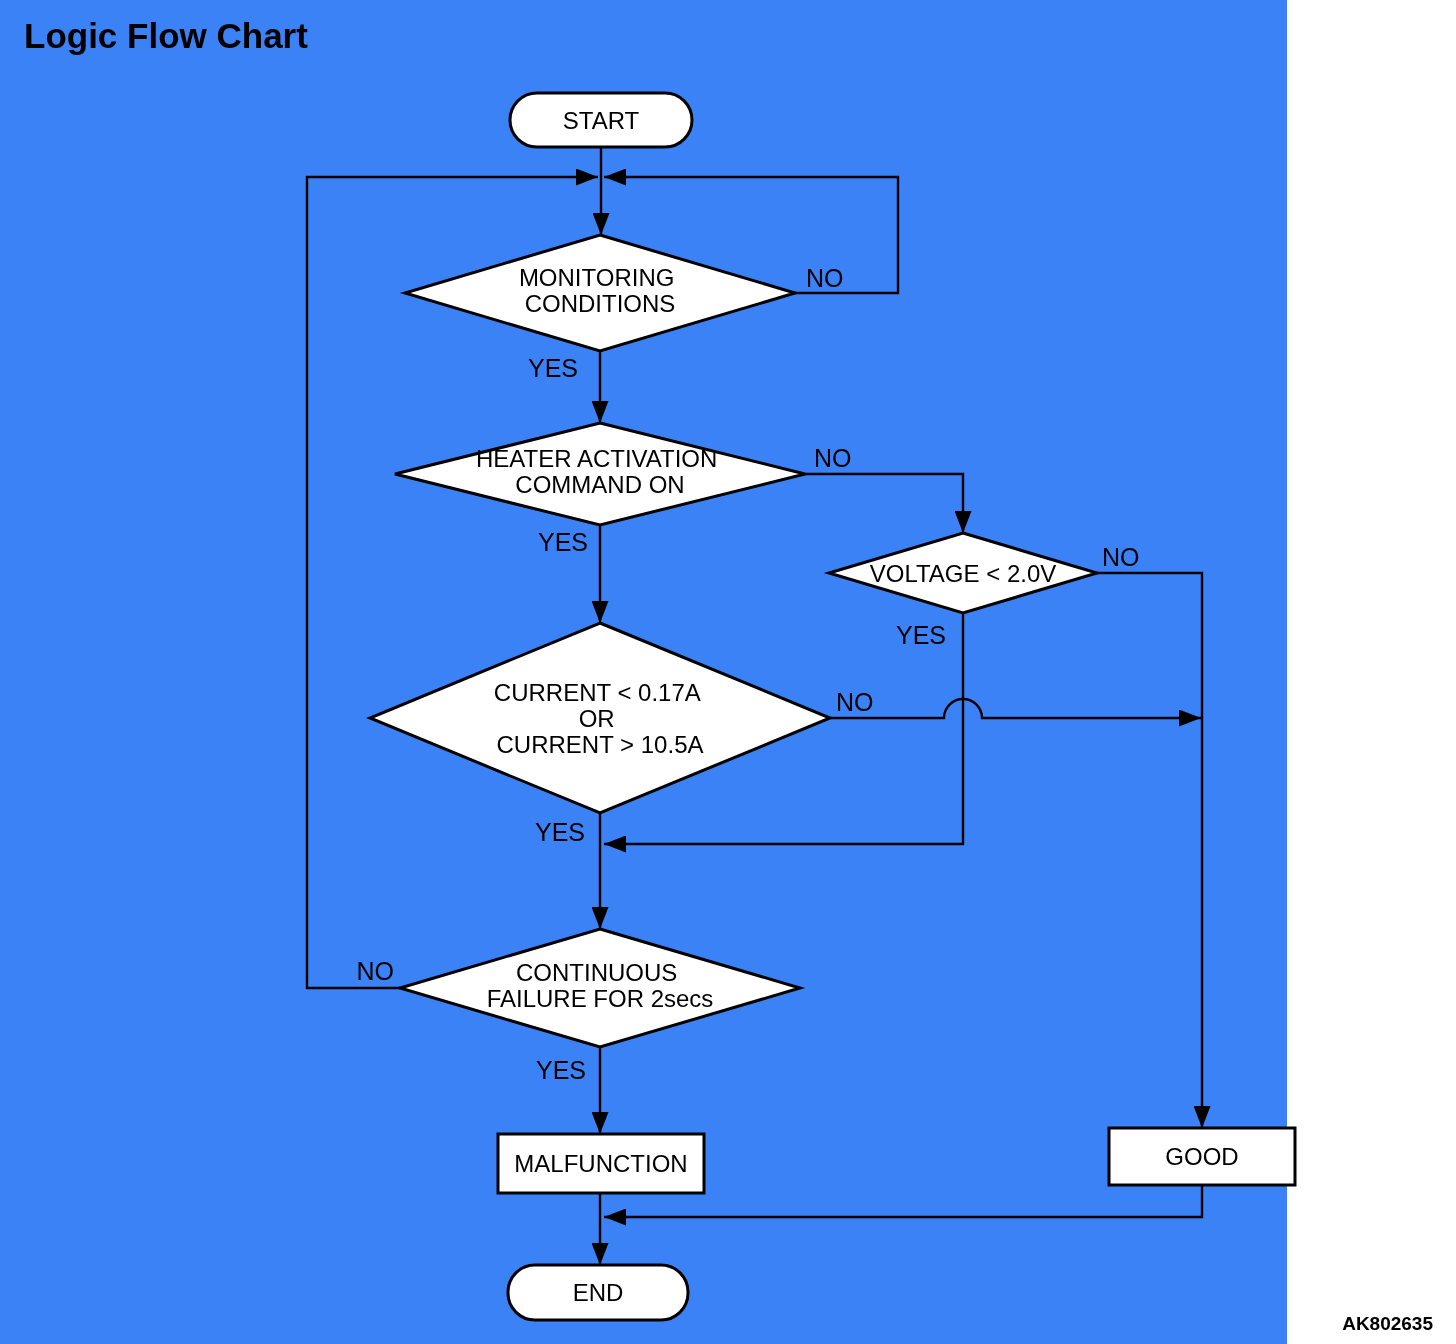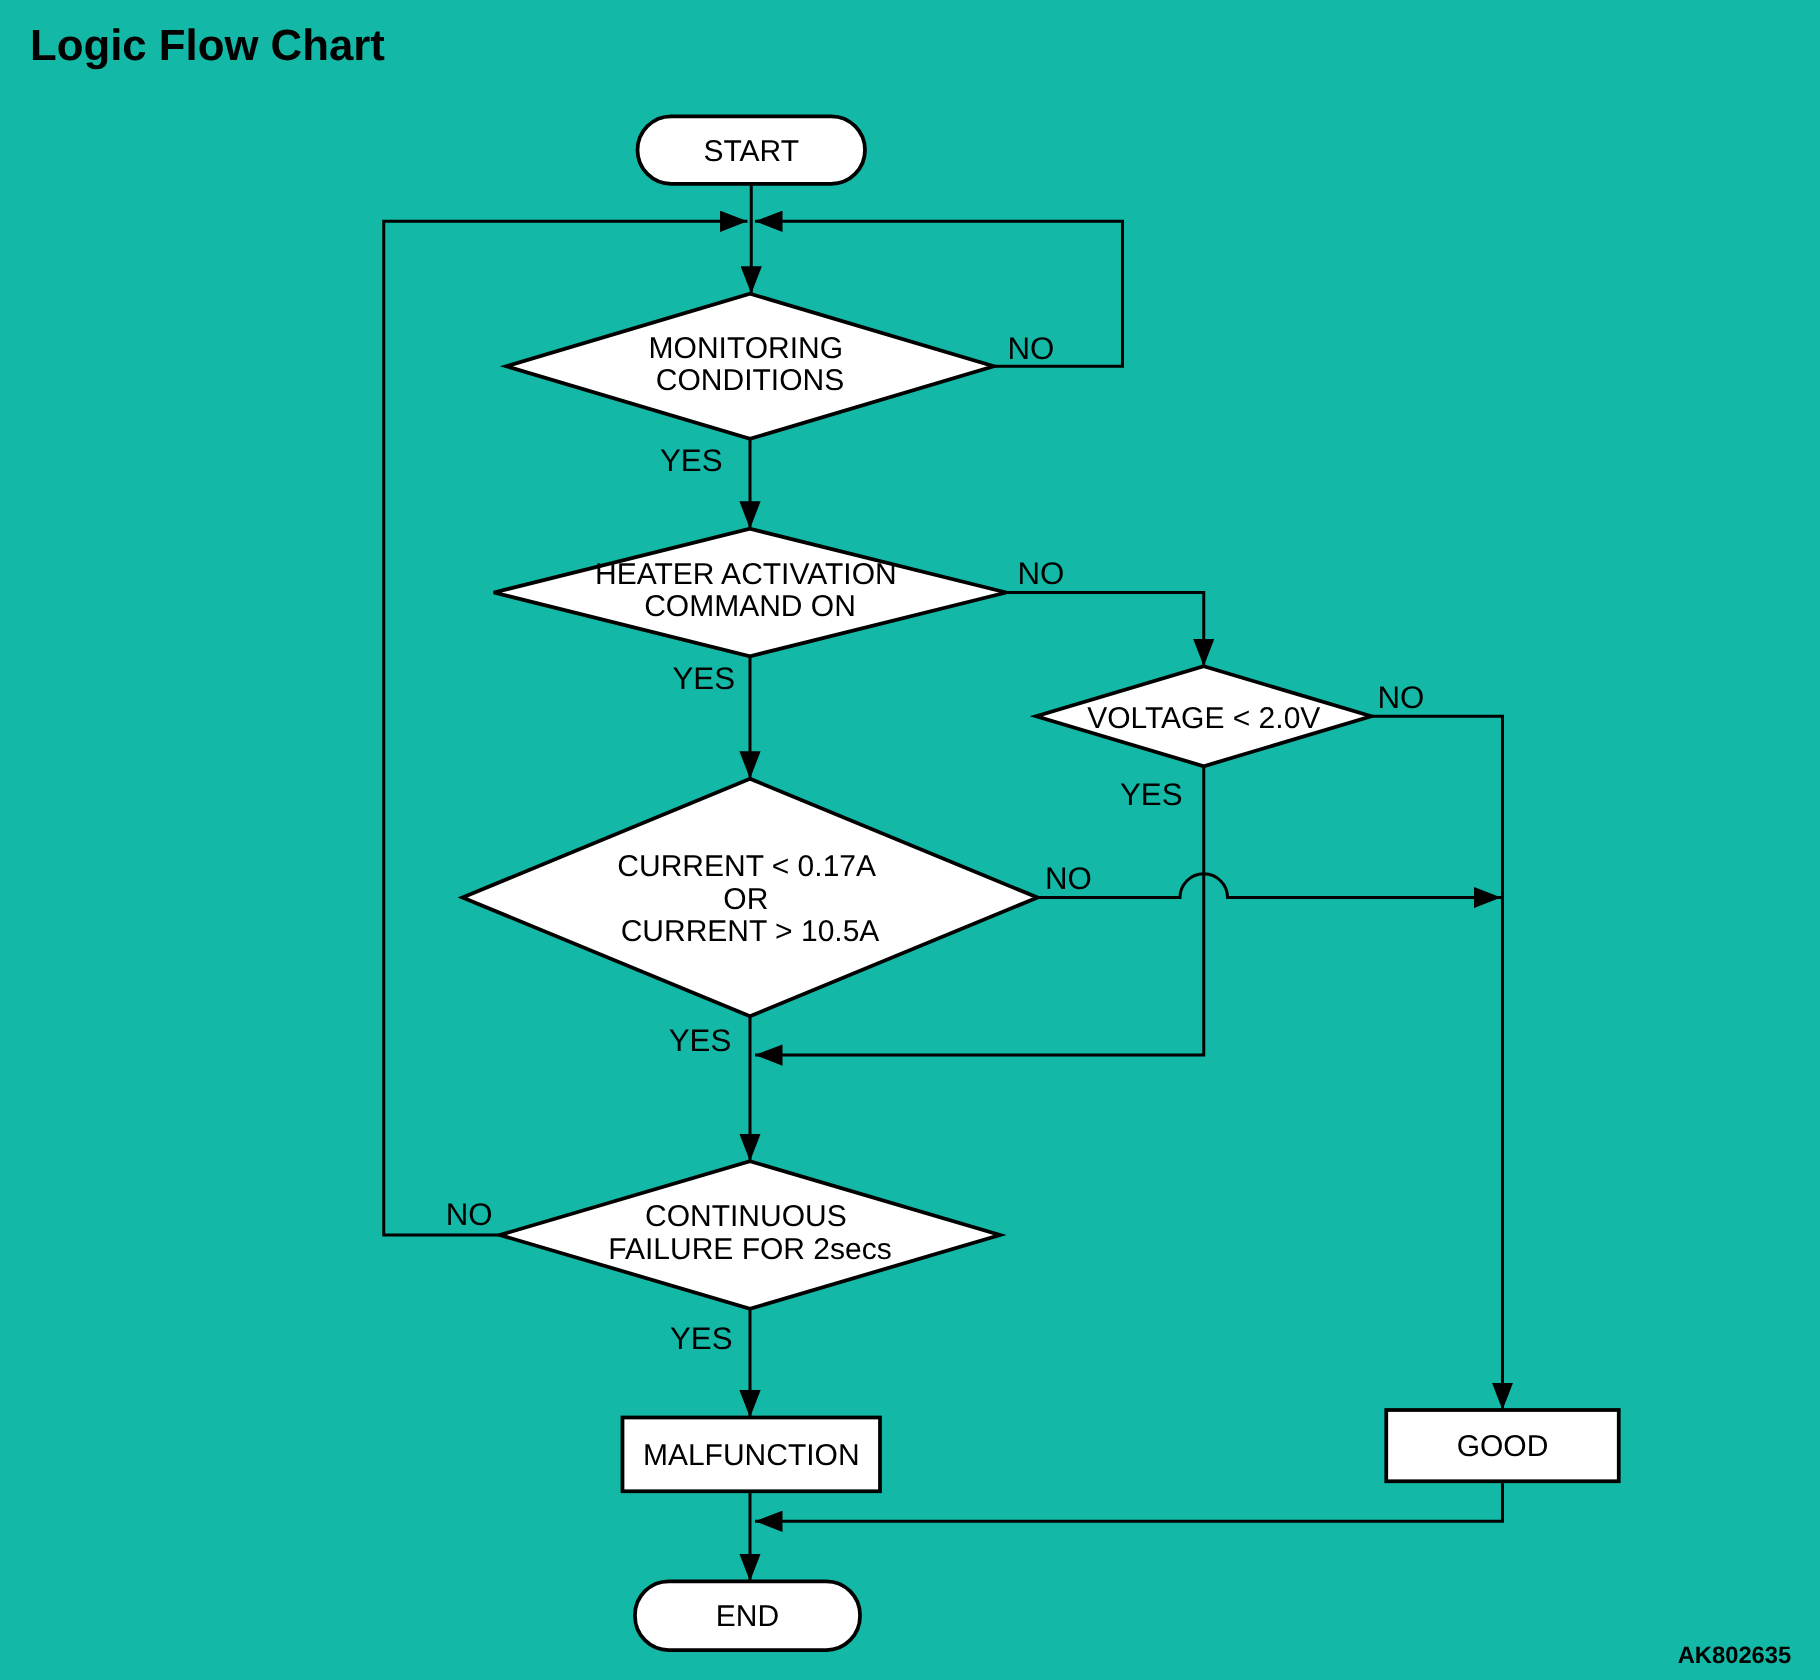--- a/index.html
+++ b/index.html
@@ -2,23 +2,23 @@
 <html><head>
 <meta charset="utf-8">
 <style>
   html, body {
     margin: 0;
     padding: 0;
     background: #ffffff;
   }
   .page {
     position: relative;
-    width: 1456px;
+    width: 1287px;
     height: 1344px;
-    background: #14b8a6;
+    background: #3b82f6;
     font-family: "Liberation Sans", sans-serif;
   }
   svg text {
     font-family: "Liberation Sans", sans-serif;
     fill: #000000;
   }
   .node-shape {
     fill: #ffffff;
     stroke: #000000;
     stroke-width: 3;

